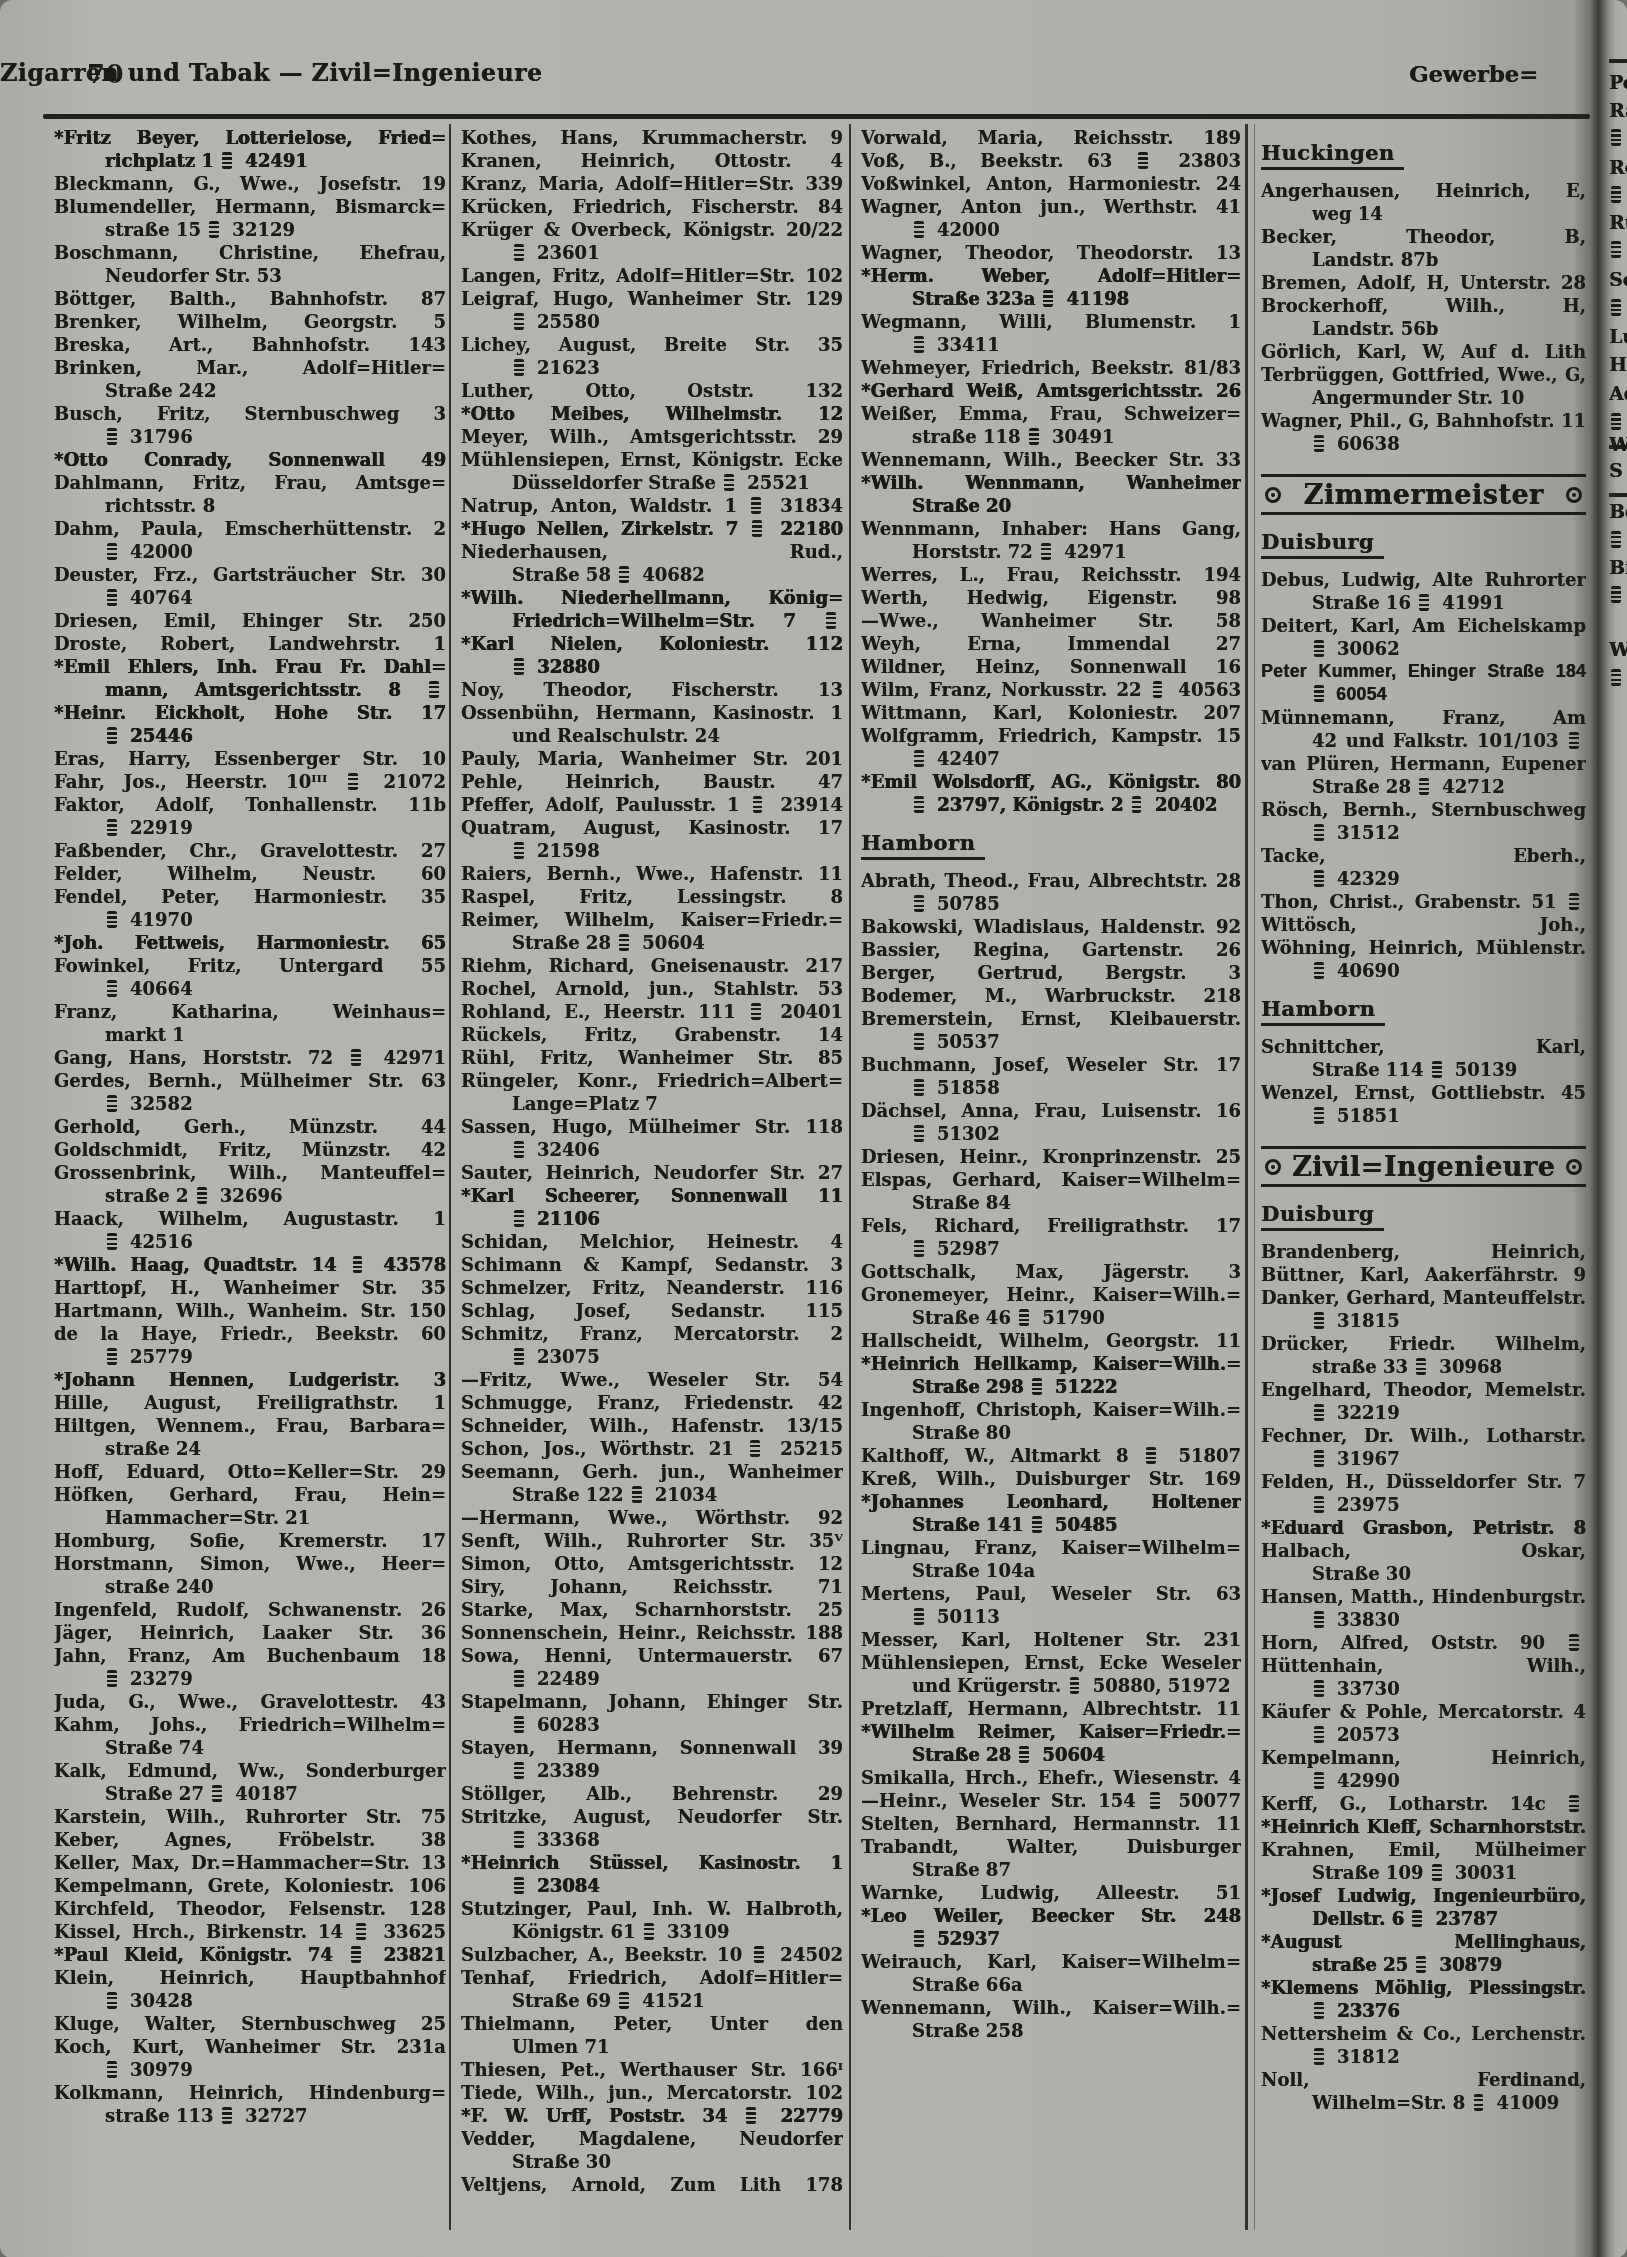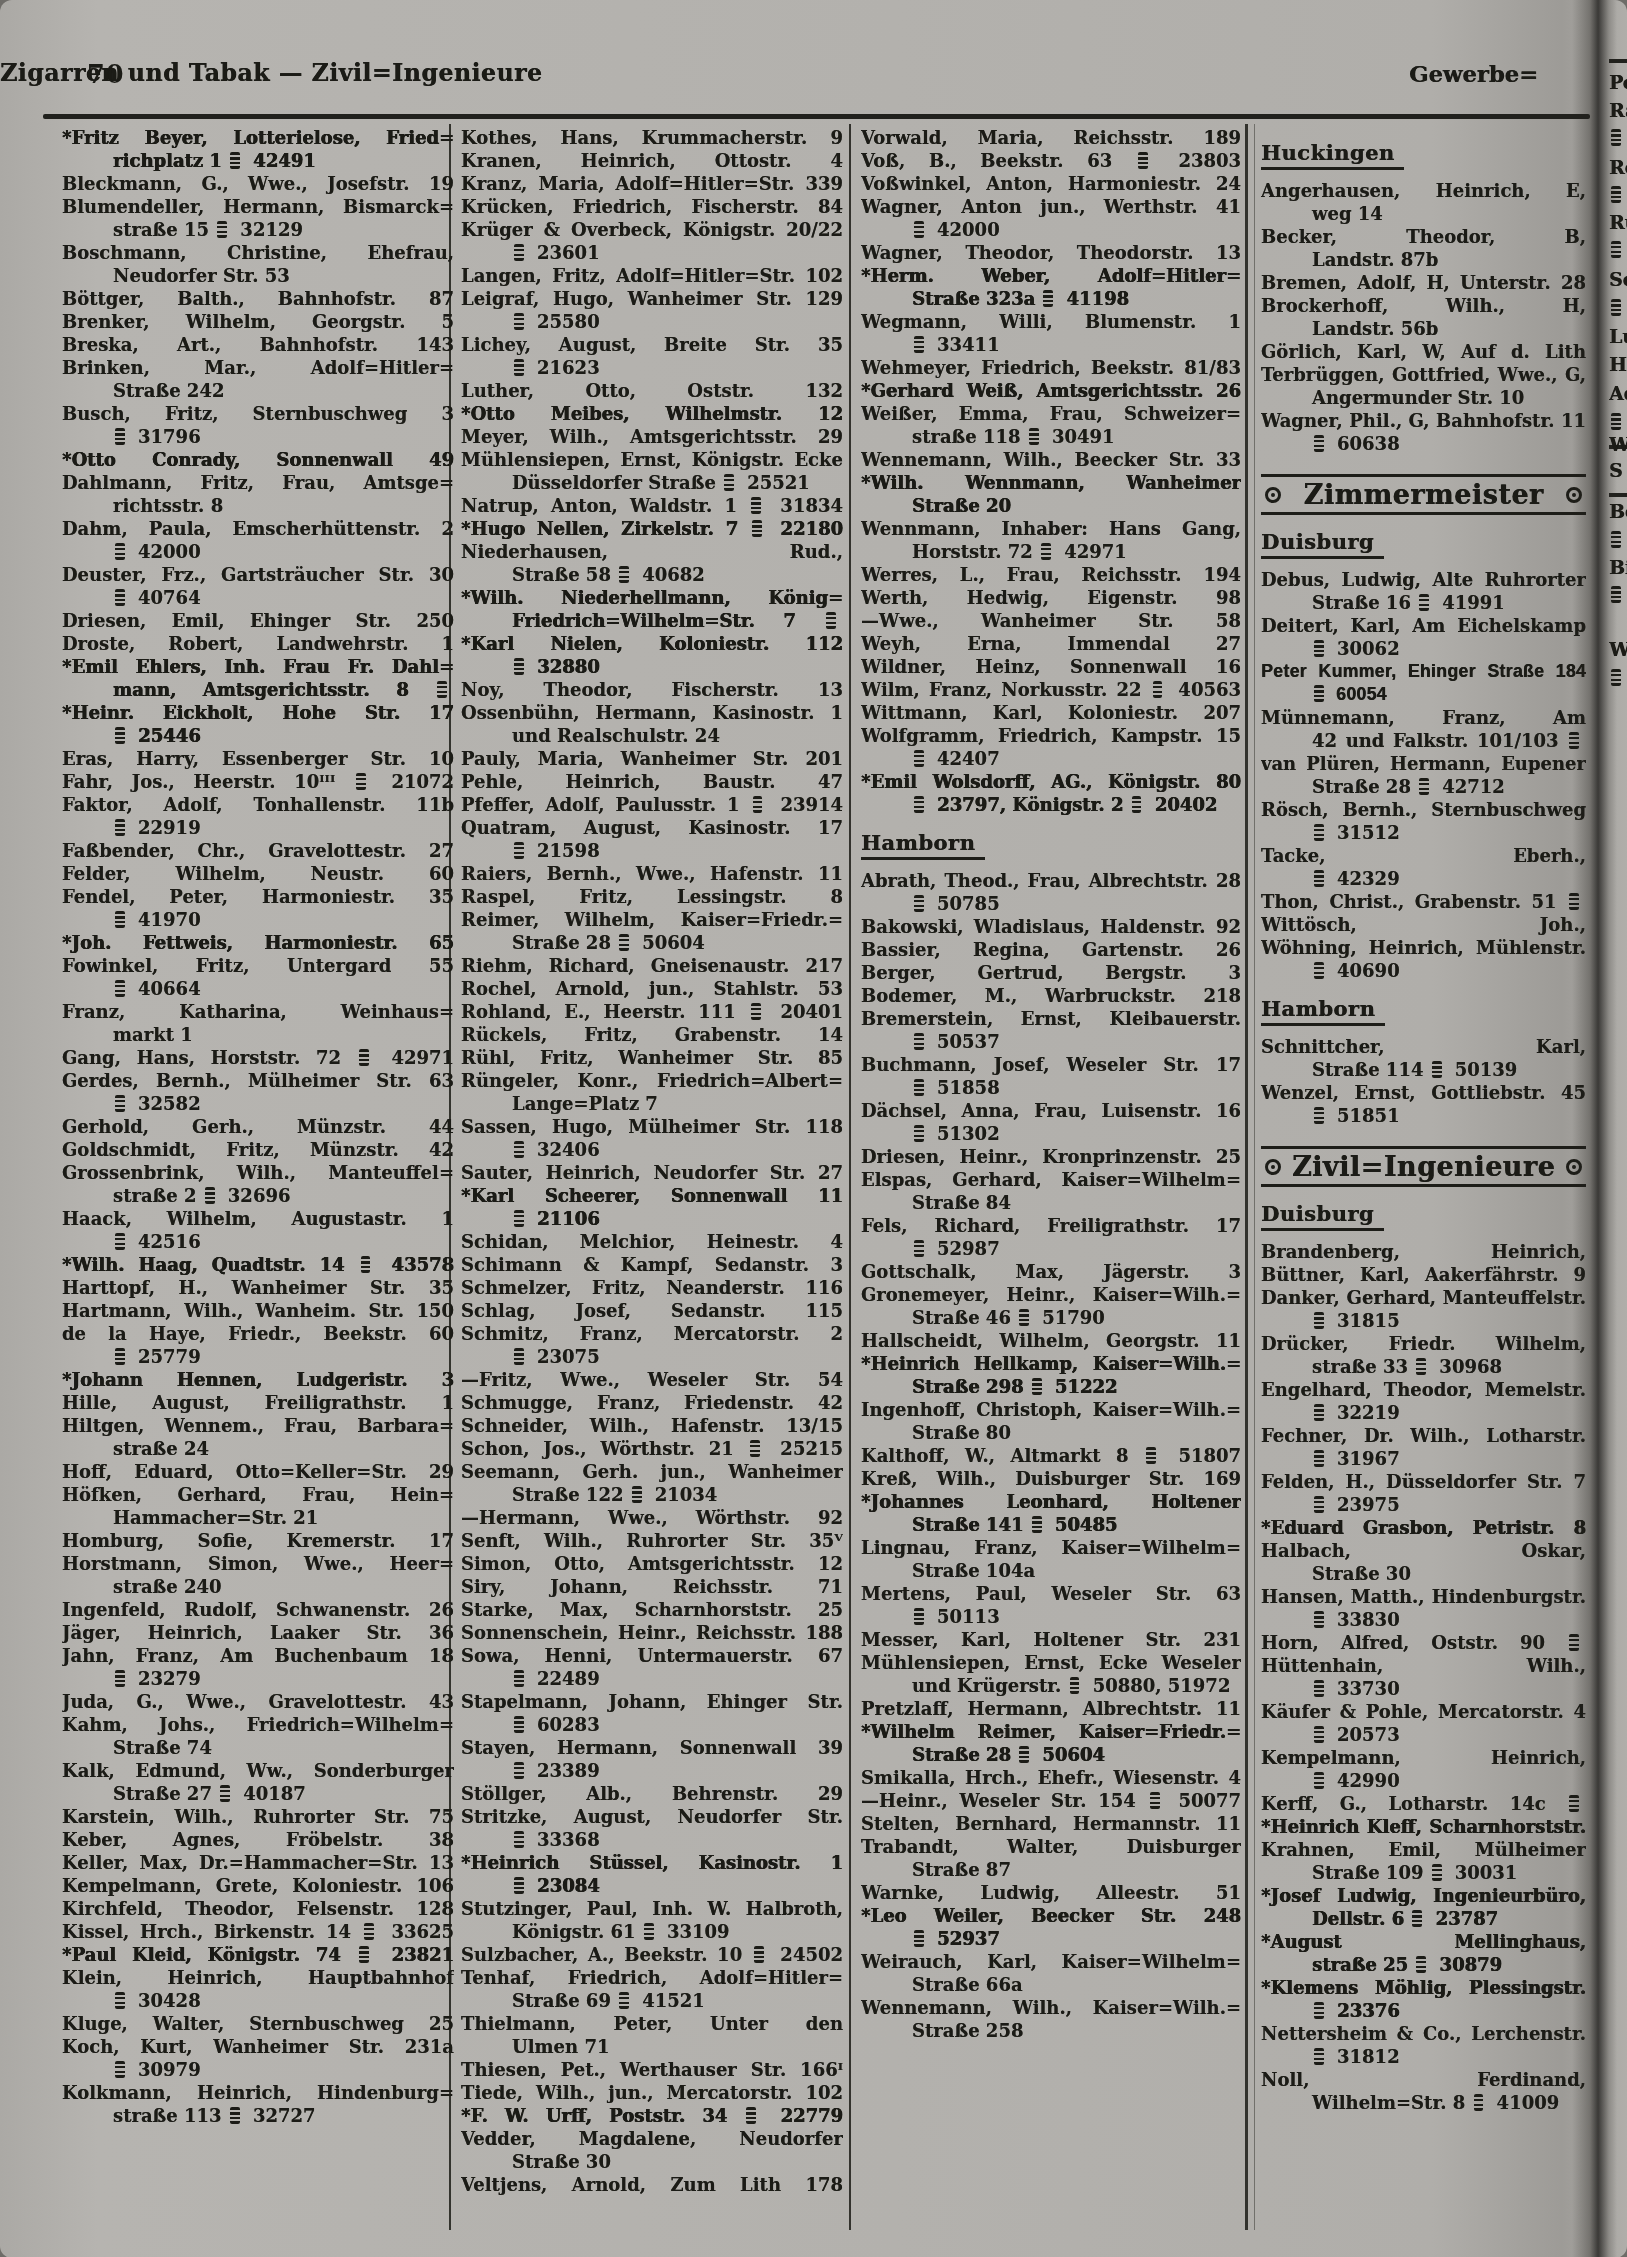--- a/index.html
+++ b/index.html
@@ -41,21 +41,21 @@
 <body>
 
 <div class="page">
   <header>
     <span class="pgnum">70</span>
     <span class="htitle">Zigarren und Tabak — Zivil=Ingenieure</span>
     <span class="hright">Gewerbe=</span>
   </header>
   <div class="hrule"></div>
 
-  <div class="col" style="left:62px;width:392px;">
+  <div class="col" style="left:54px;width:392px;">
       <div class="entry star-bold">
         <div class="line">*Fritz Beyer, Lotterielose, Fried=</div>
         <div class="line cont">richplatz 1 <span class="tel"></span> 42491</div>
       </div>
       <div class="entry">
         <div class="line">Bleckmann, G., Wwe., Josefstr. 19</div>
       </div>
       <div class="entry">
         <div class="line">Blumendeller, Hermann, Bismarck=</div>
         <div class="line cont">straße 15 <span class="tel"></span> 32129</div>

